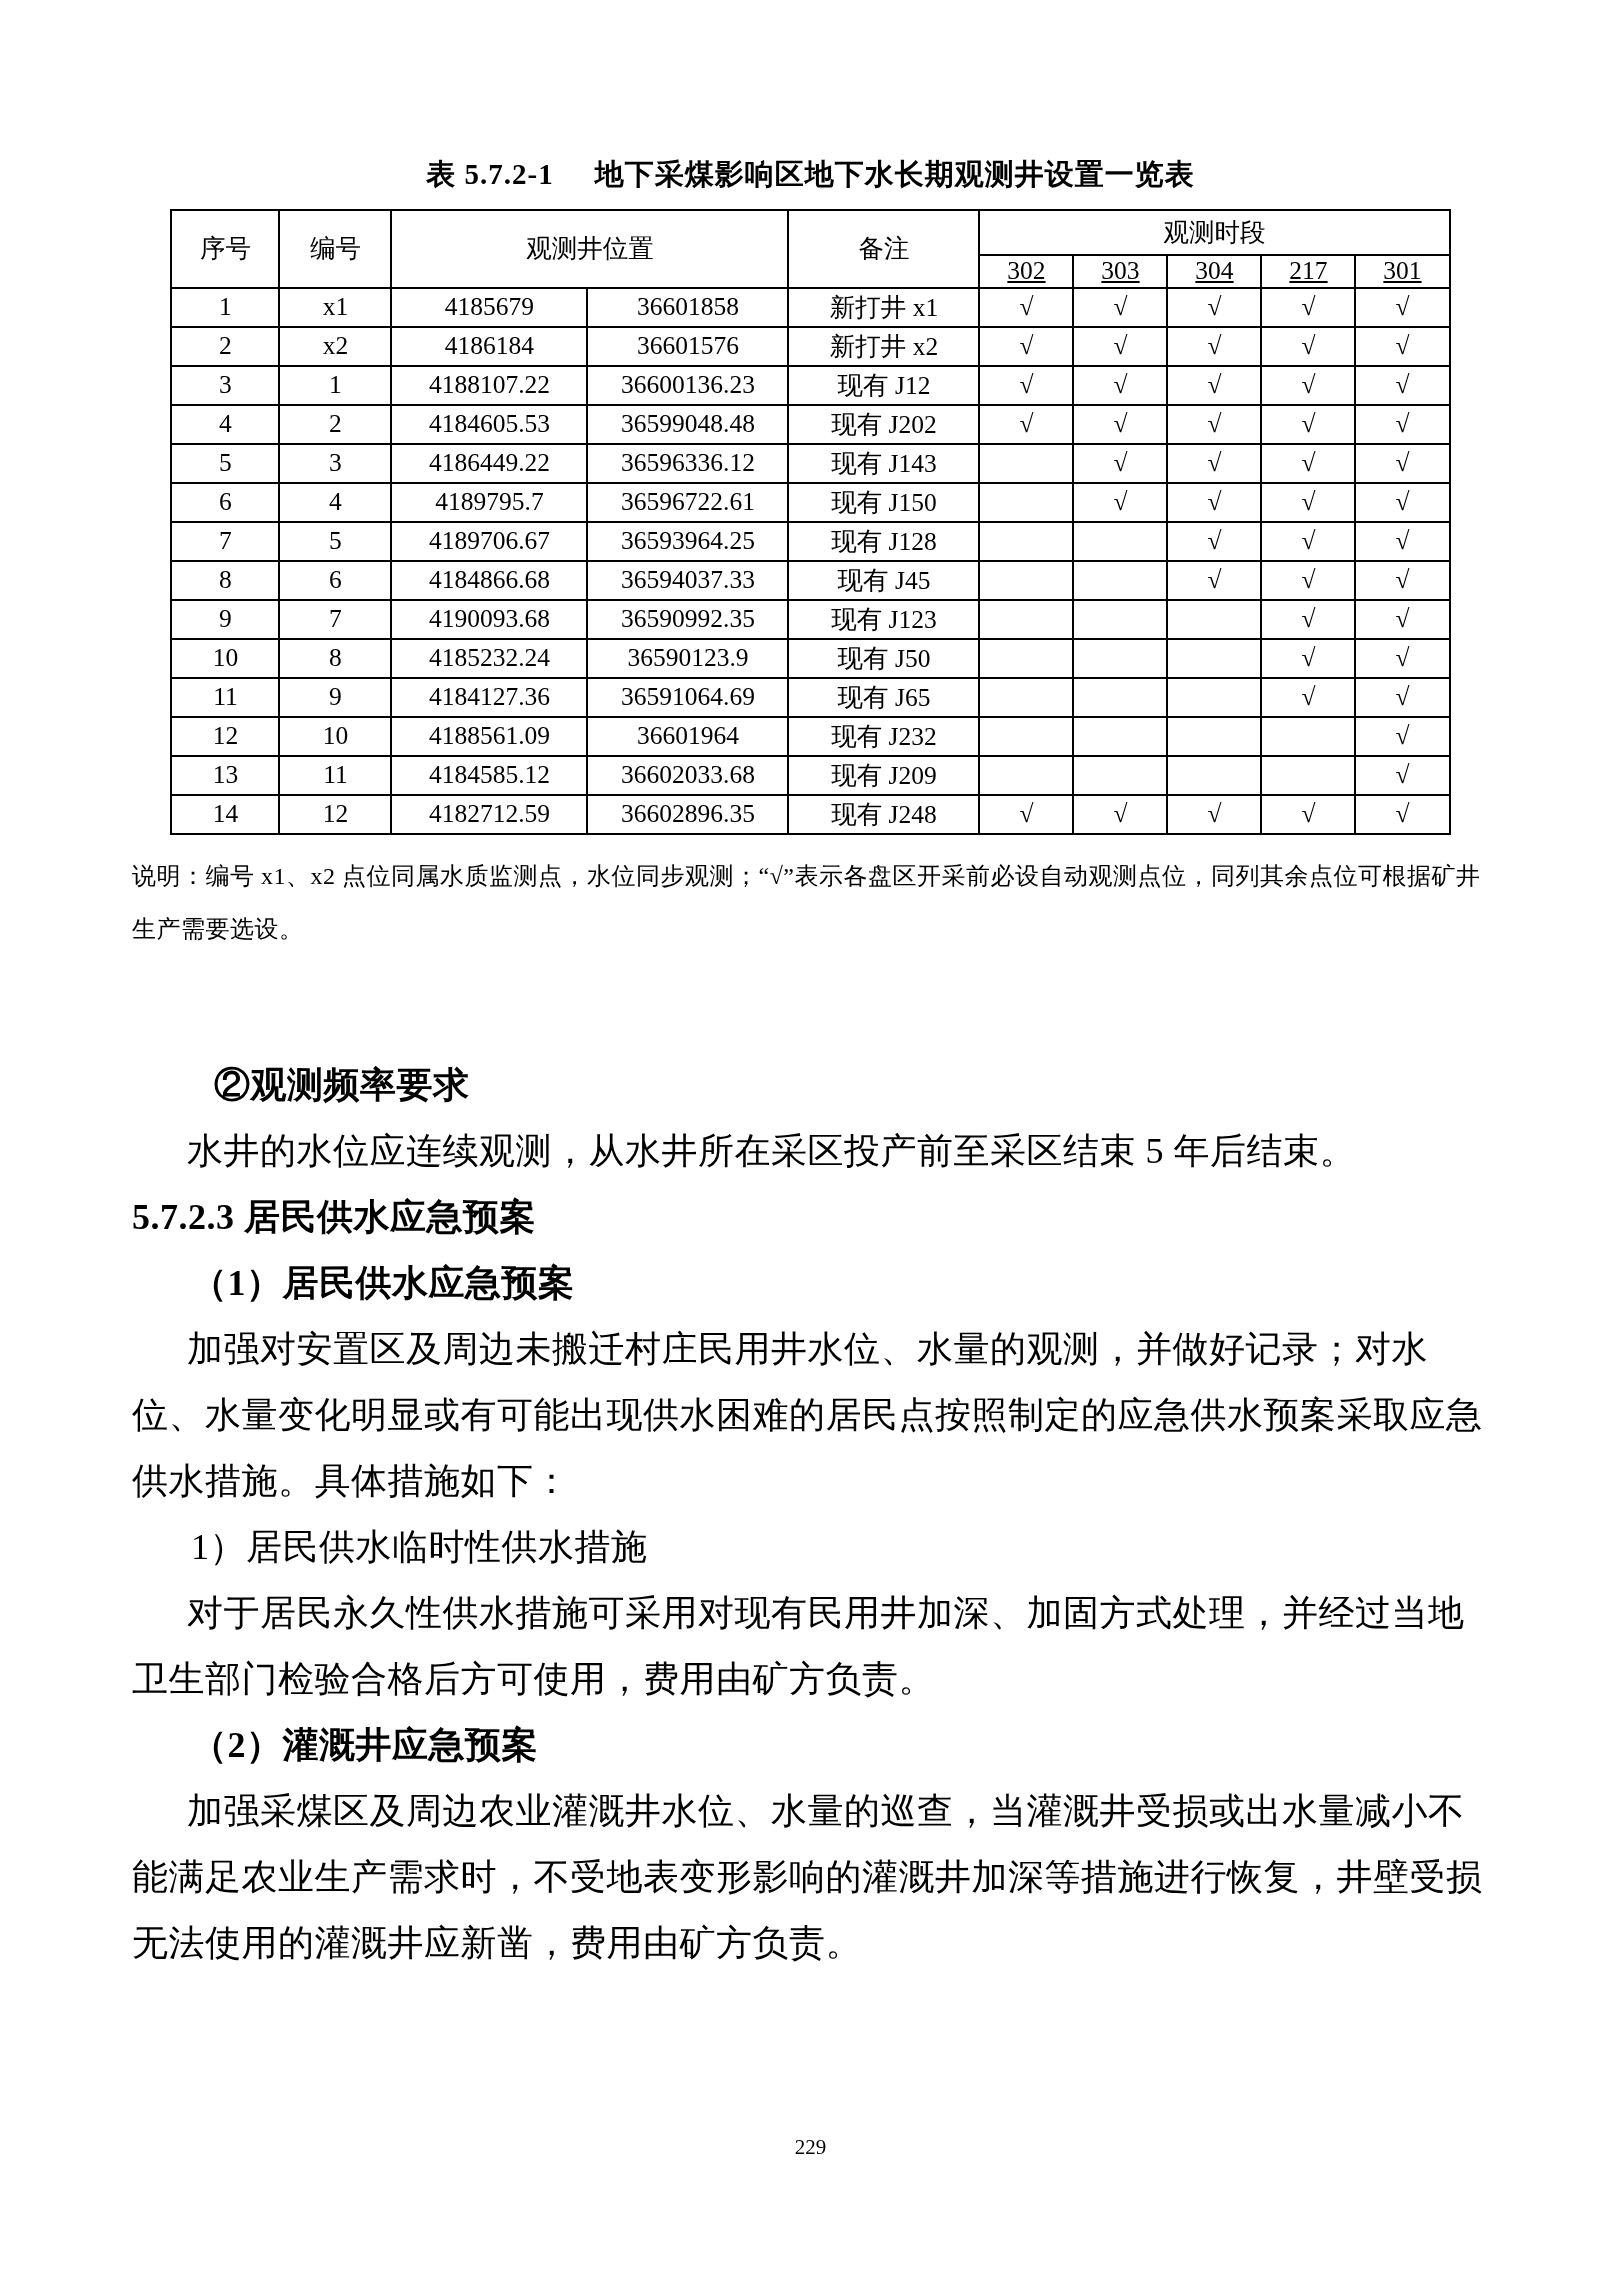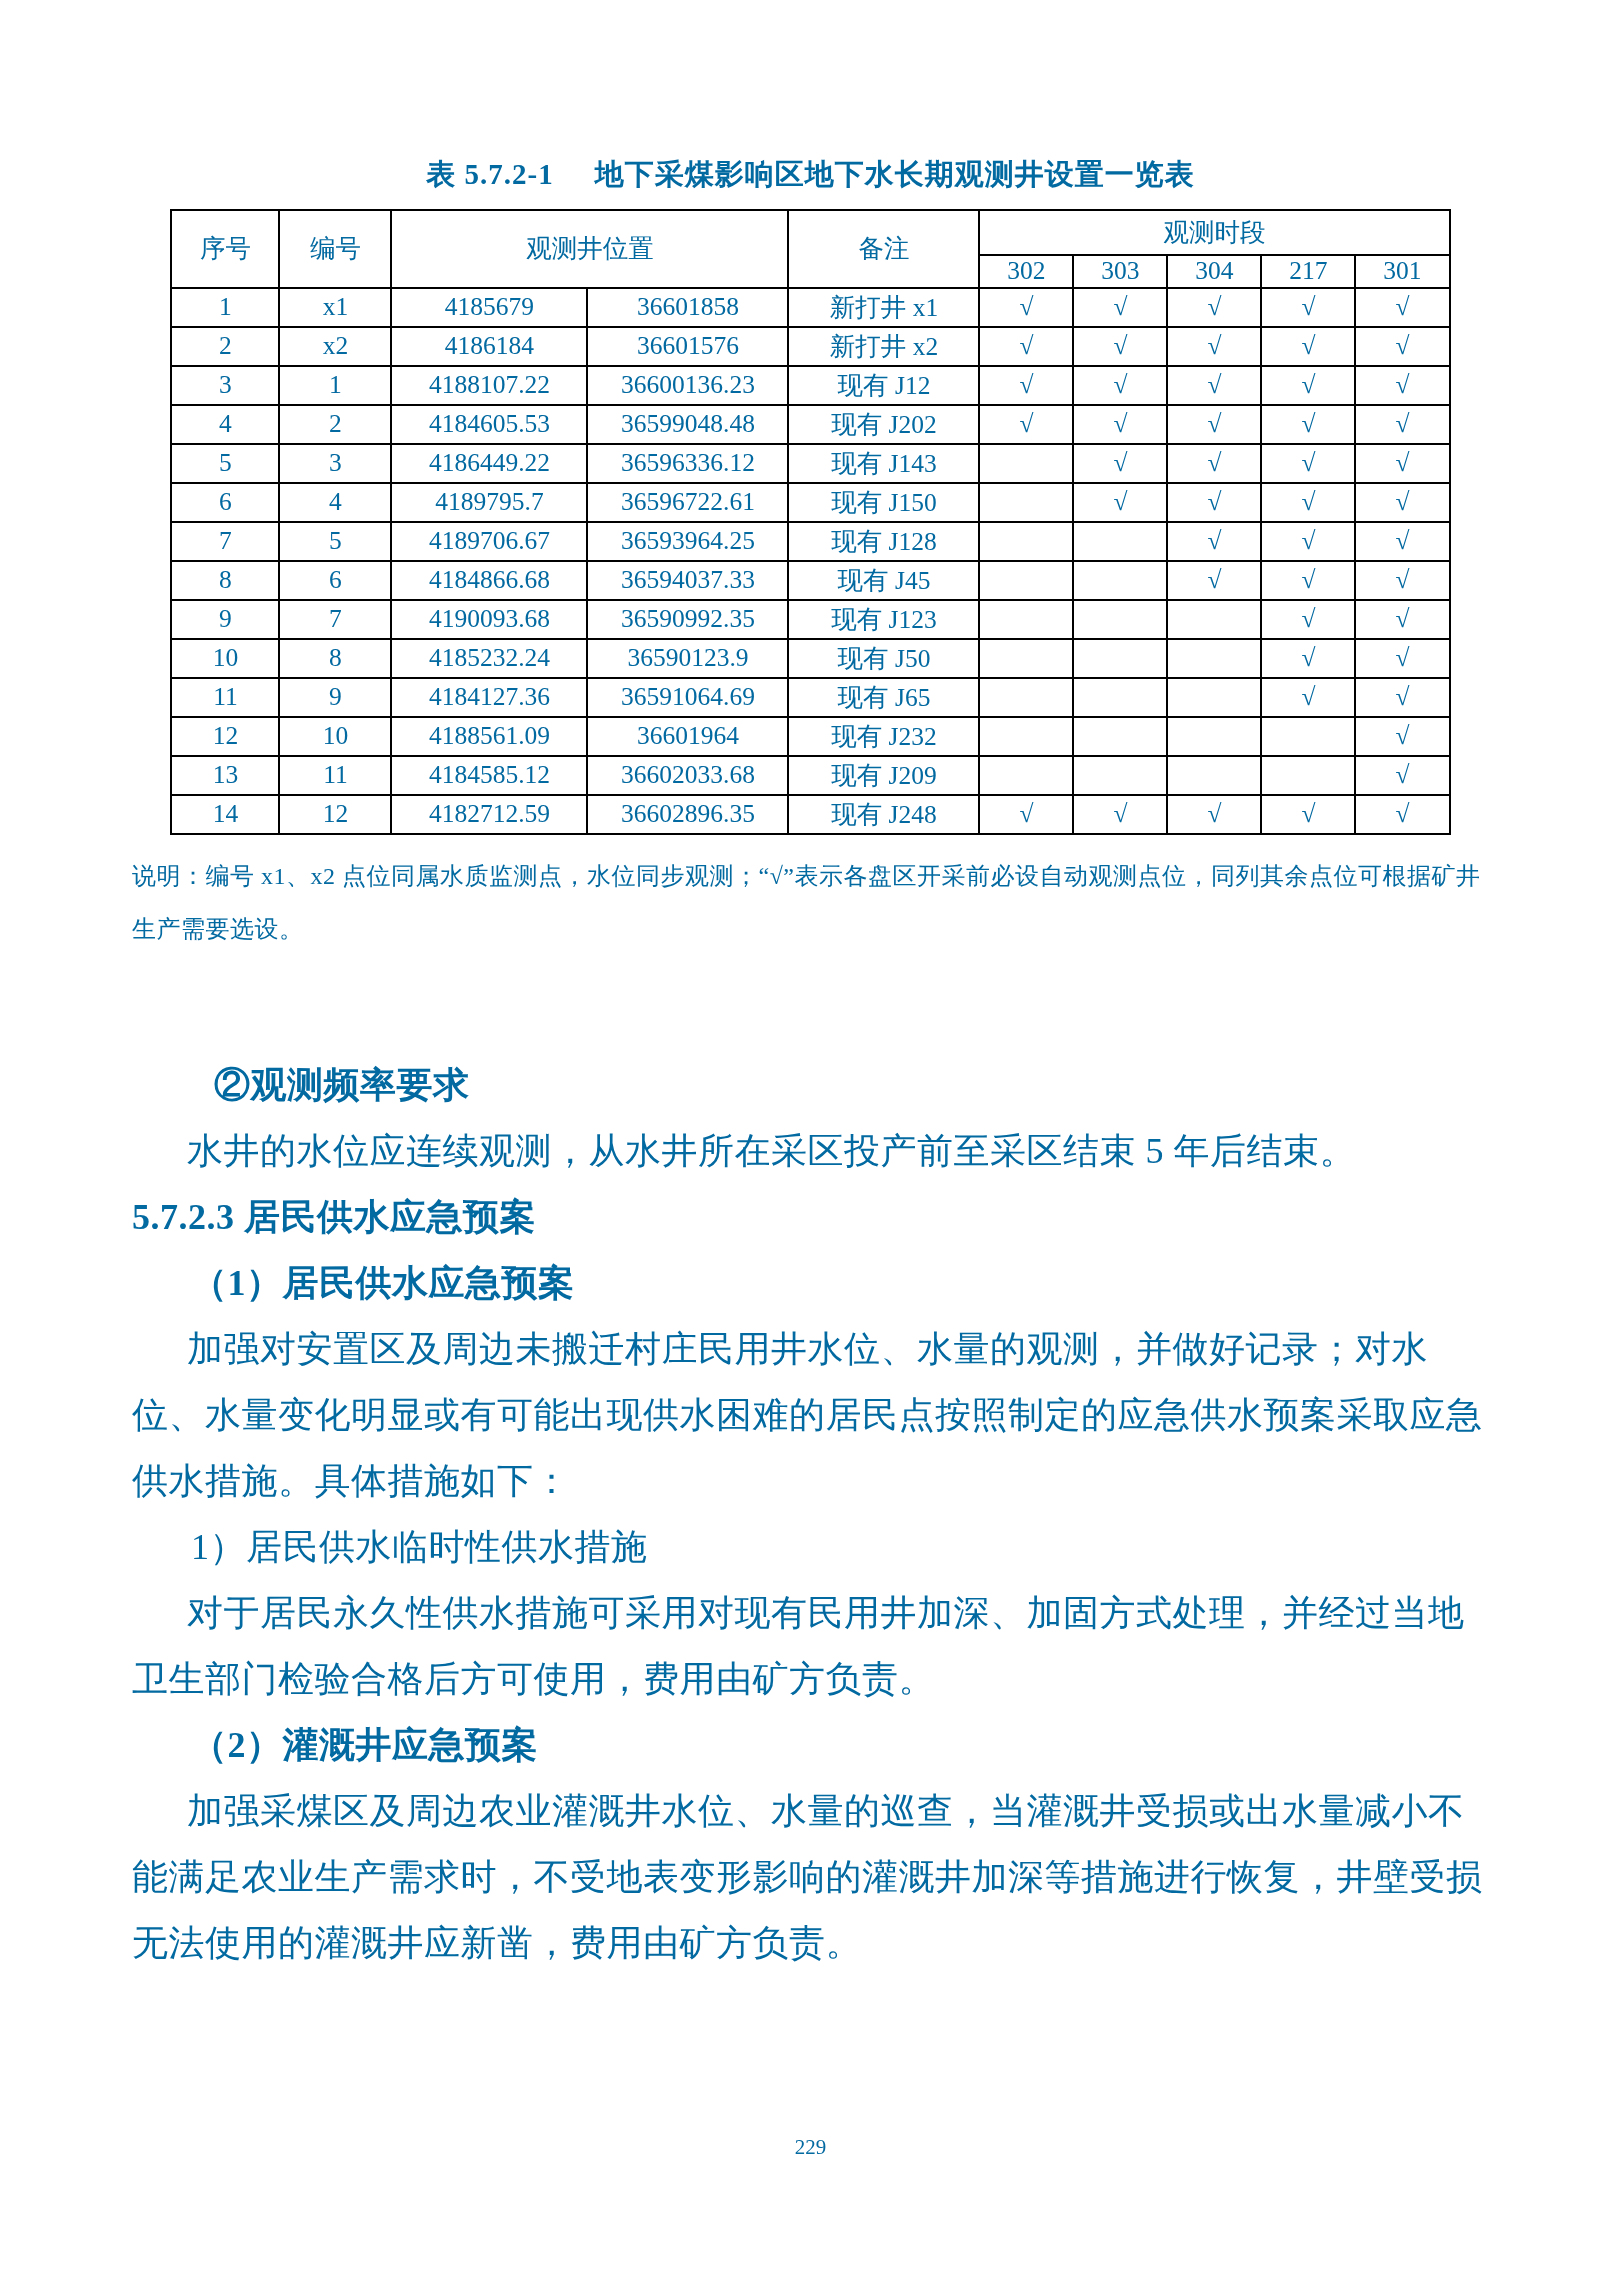--- a/index.html
+++ b/index.html
@@ -1,19 +1,19 @@
 <!DOCTYPE html>
 <html><head>
 <meta charset="utf-8">
 <style>
   * { margin:0; padding:0; box-sizing:border-box; }
   html,body { background:#ffffff; }
   .page {
     width:1621px; height:2293px;
-    background:#ffffff; color:#0369a1;
+    background:#ffffff; color:#000000;
     font-family:"Liberation Serif","DejaVu Serif",serif;
     position:relative; overflow:hidden;
     margin:0 auto;
   }
   .content { padding:155px 132px 0 132px; }
 
   .table-caption {
     text-align:center; font-weight:bold; font-size:29px;
     margin-bottom:13.7px; letter-spacing:1px;
   }
@@ -25,21 +25,21 @@
     border:2.9px solid #000;
     padding-left:32px;
   }
   table.obs th, table.obs td {
     border:2px solid #000;
     text-align:center; vertical-align:middle;
     font-size:25.5px; font-weight:normal;
     padding:0; overflow:hidden; white-space:nowrap;
   }
   table.obs thead tr.hrow1 th { height:45px; }
-  table.obs thead tr.hrow2 th { height:33px; }
+  table.obs thead tr.hrow2 th { height:33px;text-decoration:underline; }
   table.obs tbody td { height:39px; }
   td.c-check { font-weight:bold; }
   col.w-seq    { width:108px; }
   col.w-code   { width:112px; }
   col.w-x      { width:196px; }
   col.w-y      { width:201px; }
   col.w-remark { width:191px; }
   col.w-chk    { width:94px;  }
 
   .table-note {

